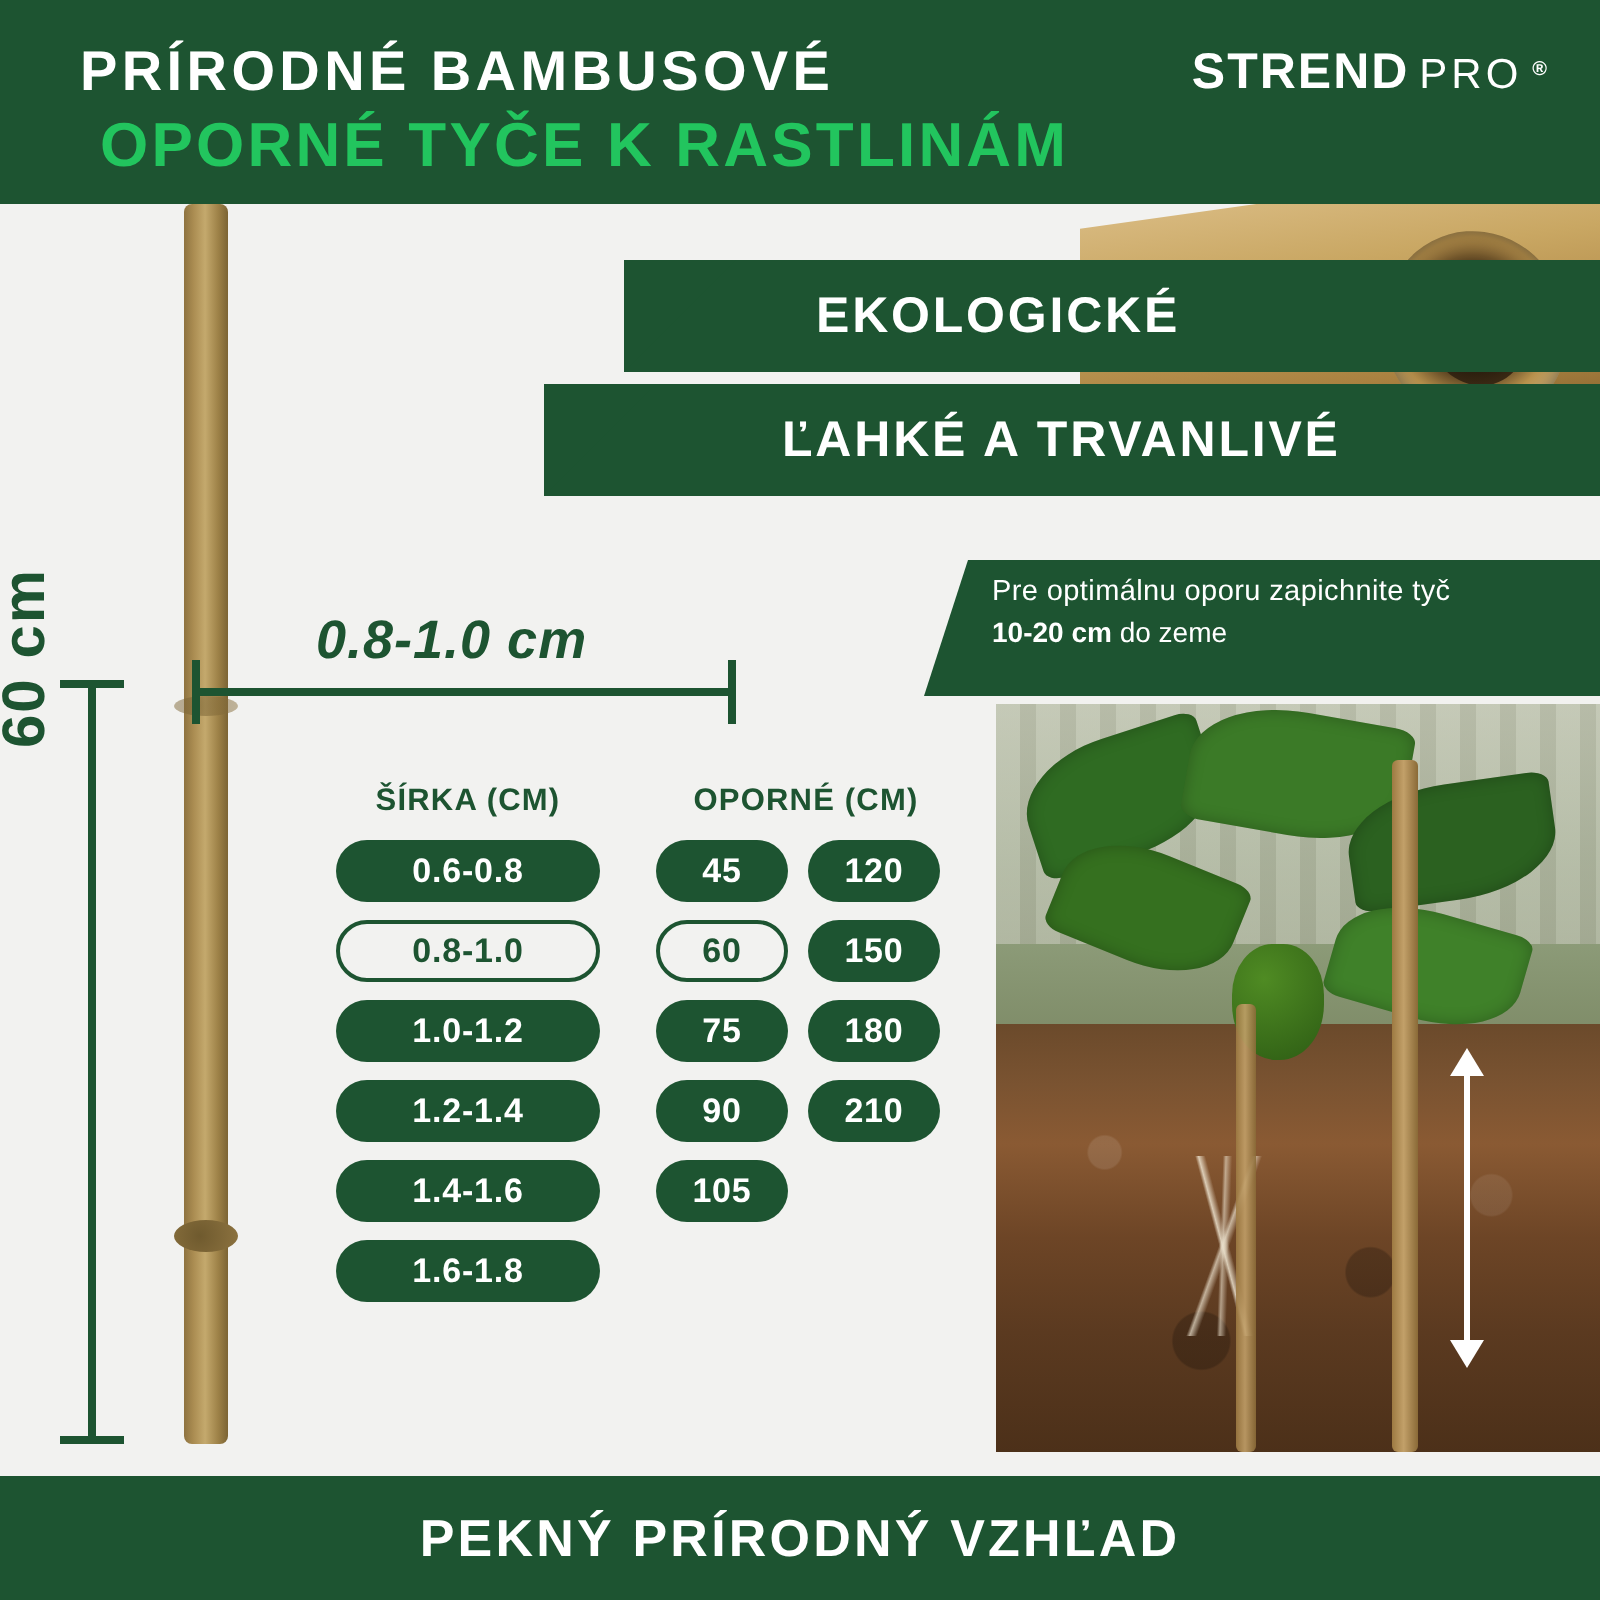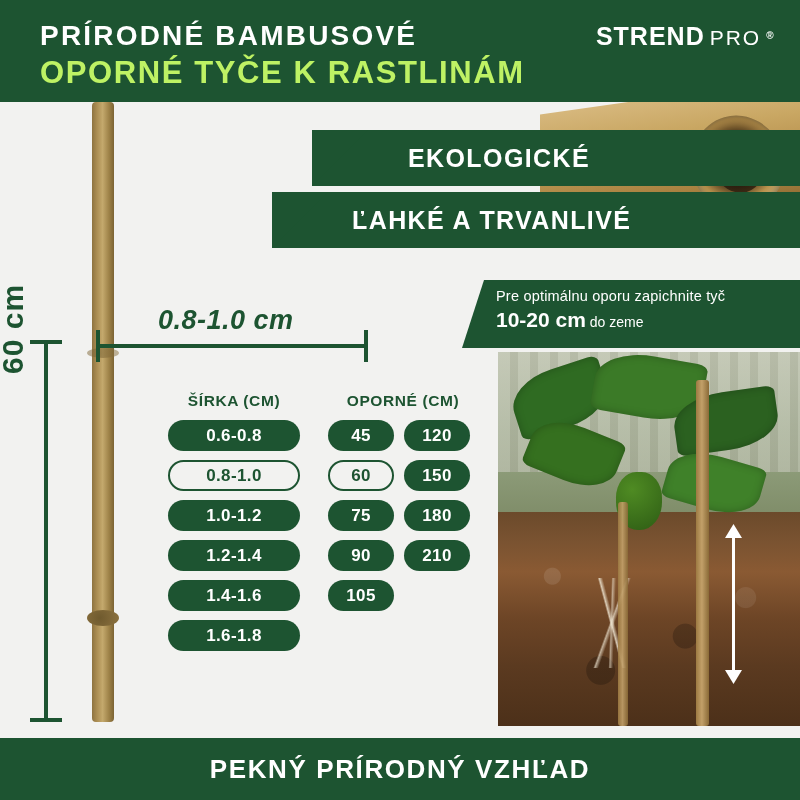--- a/index.html
+++ b/index.html
@@ -17,22 +17,22 @@
     position: absolute; left: 0; top: 0; width: 800px; height: 102px;
     background: #1d5431;
     z-index: 6;
   }
   .header .line1 {
     position: absolute; left: 40px; top: 20px;
     font-size: 28px; font-weight: 700; color: #fff;
     letter-spacing: 2.2px;
   }
   .header .line2 {
-    position: absolute; left: 40px; top: 55px;
-    font-size: 31px; font-weight: 700; color: #bef264;
+    position: absolute; left: 50px; top: 55px;
+    font-size: 31px; font-weight: 700; color: #22c55e;
     letter-spacing: 1.6px;
   }
   .brand {
     position: absolute; right: 26px; top: 22px;
     color: #fff; font-weight: 700; letter-spacing: 0.5px;
   }
   .brand .b1 { font-size: 25px; letter-spacing: 1px; }
   .brand .b2 { font-size: 21px; font-weight: 400; letter-spacing: 2px; }
   .brand .b3 { font-size: 10px; vertical-align: super; }
 
@@ -78,38 +78,38 @@
   }
   .banner.b-eco {
     left: 312px; top: 130px; width: 488px; padding-left: 96px;
     clip-path: polygon(56px 0, 100% 0, 100% 100%, 0 100%);
   }
   .banner.b-eco-tail {
     left: 312px; top: 130px; width: 80px;
     clip-path: polygon(0 0, 80px 0, 24px 100%, 0 100%);
   }
   .banner.b-light {
-    left: 272px; top: 192px; width: 528px; padding-left: 80px;
+    left: 272px; top: 192px; width: 528px; padding-left: 119px;
     clip-path: polygon(56px 0, 100% 0, 100% 100%, 0 100%);
   }
   .banner.b-light-tail {
     left: 272px; top: 192px; width: 80px;
     clip-path: polygon(0 0, 80px 0, 24px 100%, 0 100%);
   }
 
   
   .tip {
     position: absolute; left: 462px; top: 280px; width: 338px; height: 68px;
     background: #1d5431; color: #fff; z-index: 5;
     clip-path: polygon(22px 0, 100% 0, 100% 100%, 0 100%);
     padding: 8px 10px 0 34px; 
   }
   .tip .t1 { font-size: 14.5px; font-weight: 400; letter-spacing: .2px; }
   .tip .t2 { font-size: 14px; margin-top: 4px; }
-  .tip .t2 b { font-size: 21px; font-weight: 700; }
+  .tip .t2 b { font-size: 14px; font-weight: 700; }
 
   
   .plant-photo {
     position: absolute; left: 498px; top: 352px; width: 302px; height: 374px;
     overflow: hidden; z-index: 3; background: #6d4a2a;
   }
   .sky {
     position: absolute; left: 0; top: 0; width: 100%; height: 172px;
     background: linear-gradient(180deg,#b9c3a8 0%, #98a886 45%, #7d8a66 100%);
   }

